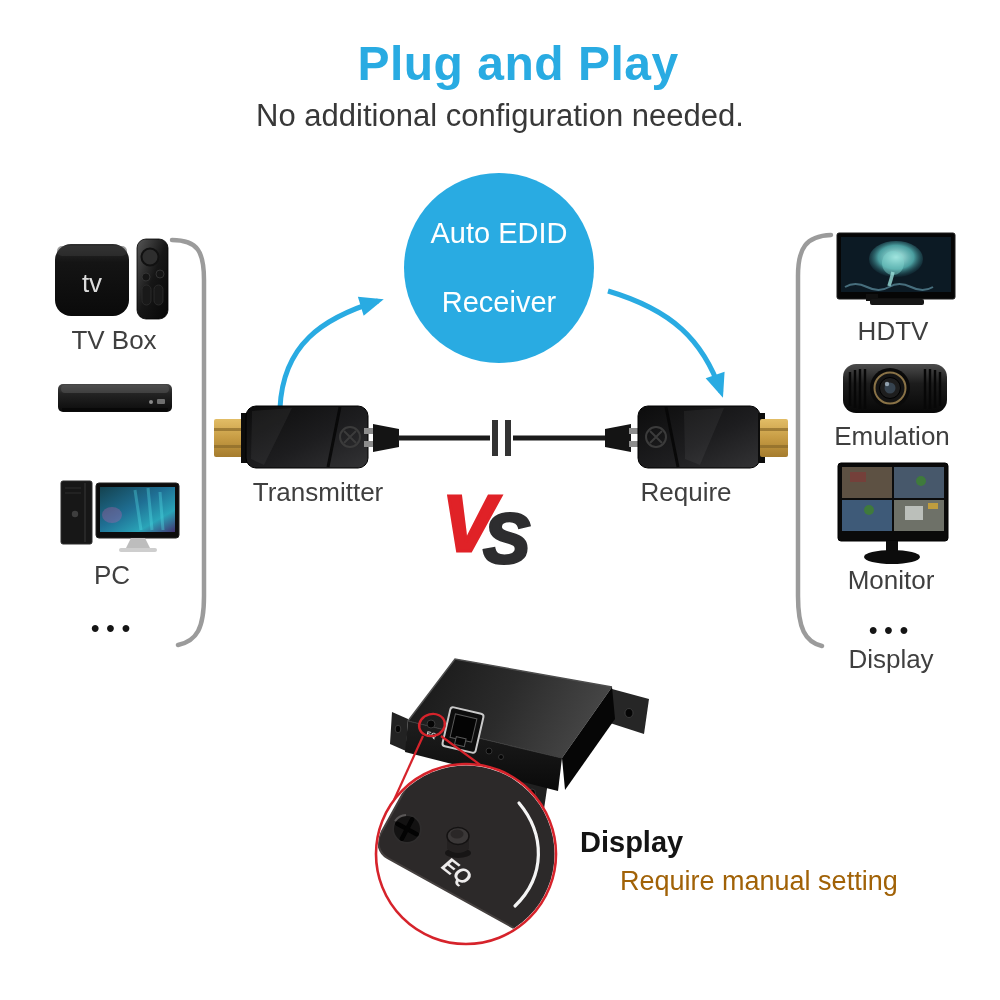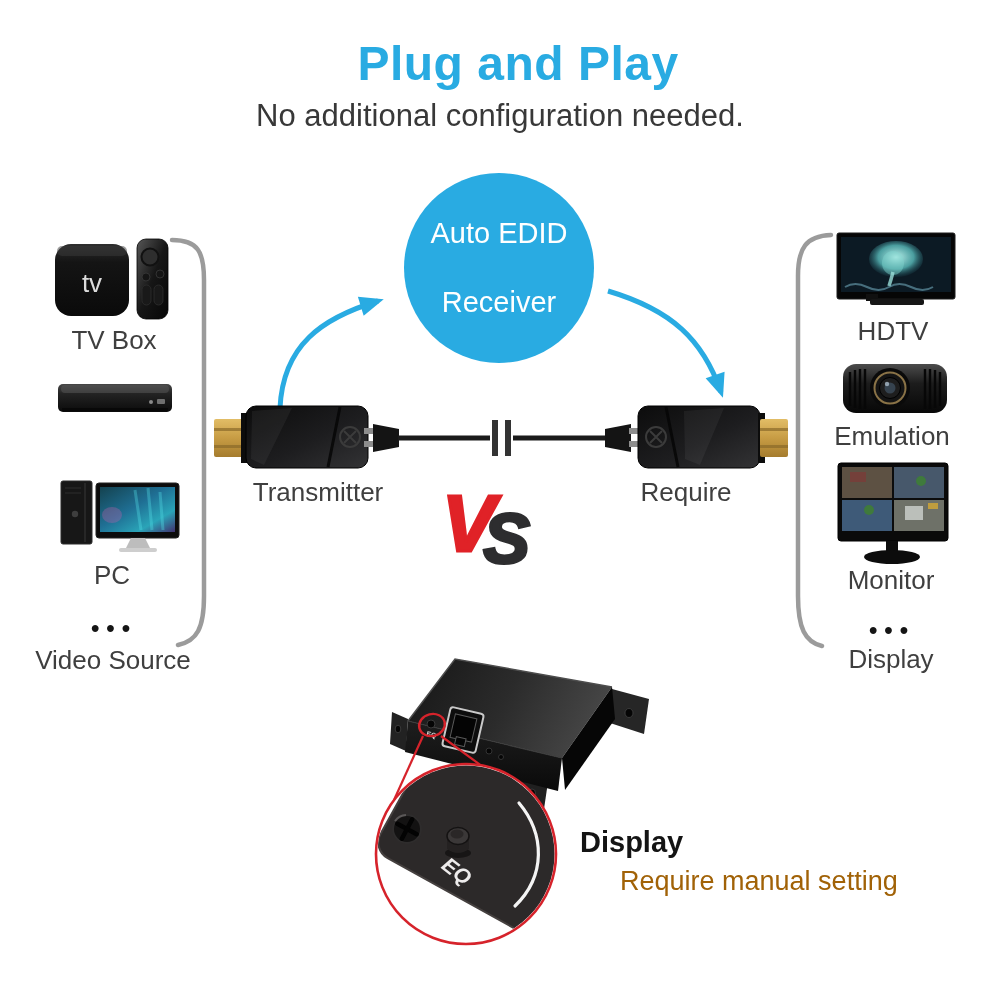--- a/index.html
+++ b/index.html
@@ -259,21 +259,20 @@
 <div class="txt subtitle center">No additional configuration needed.</div>
 
 <div class="badge">
   <span>Auto EDID</span>
   <span>Receiver</span>
 </div>
 
 <div class="txt lbl center" style="left:114px;top:325px;">TV Box</div>
 <div class="txt lbl center" style="left:112px;top:560px;text-align:right;">PC</div>
 <div class="txt dots center" style="left:114px;top:614px;">•••</div>
-<div class="txt lbl center" style="left:113px;top:645px;">Video Source</div>
 
 <div class="txt lbl center" style="left:893px;top:316px;">HDTV</div>
 <div class="txt lbl center" style="left:892px;top:421px;">Emulation</div>
 <div class="txt lbl center" style="left:891px;top:565px;">Monitor</div>
 <div class="txt dots center" style="left:892px;top:616px;">•••</div>
 <div class="txt lbl center" style="left:891px;top:644px;">Display</div>
 
 <div class="txt lbl center" style="left:318px;top:477px;">Transmitter</div>
 <div class="txt lbl center" style="left:686px;top:477px;">Require</div>
 

